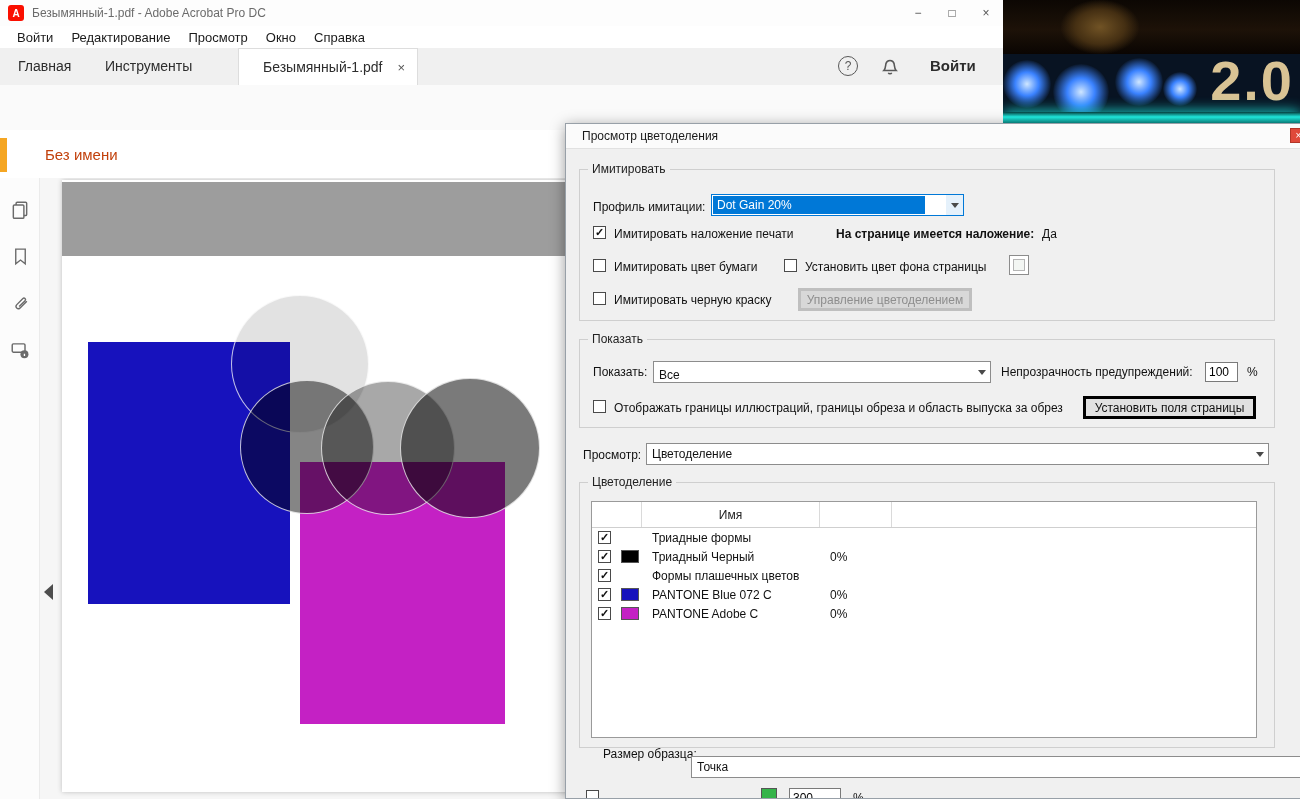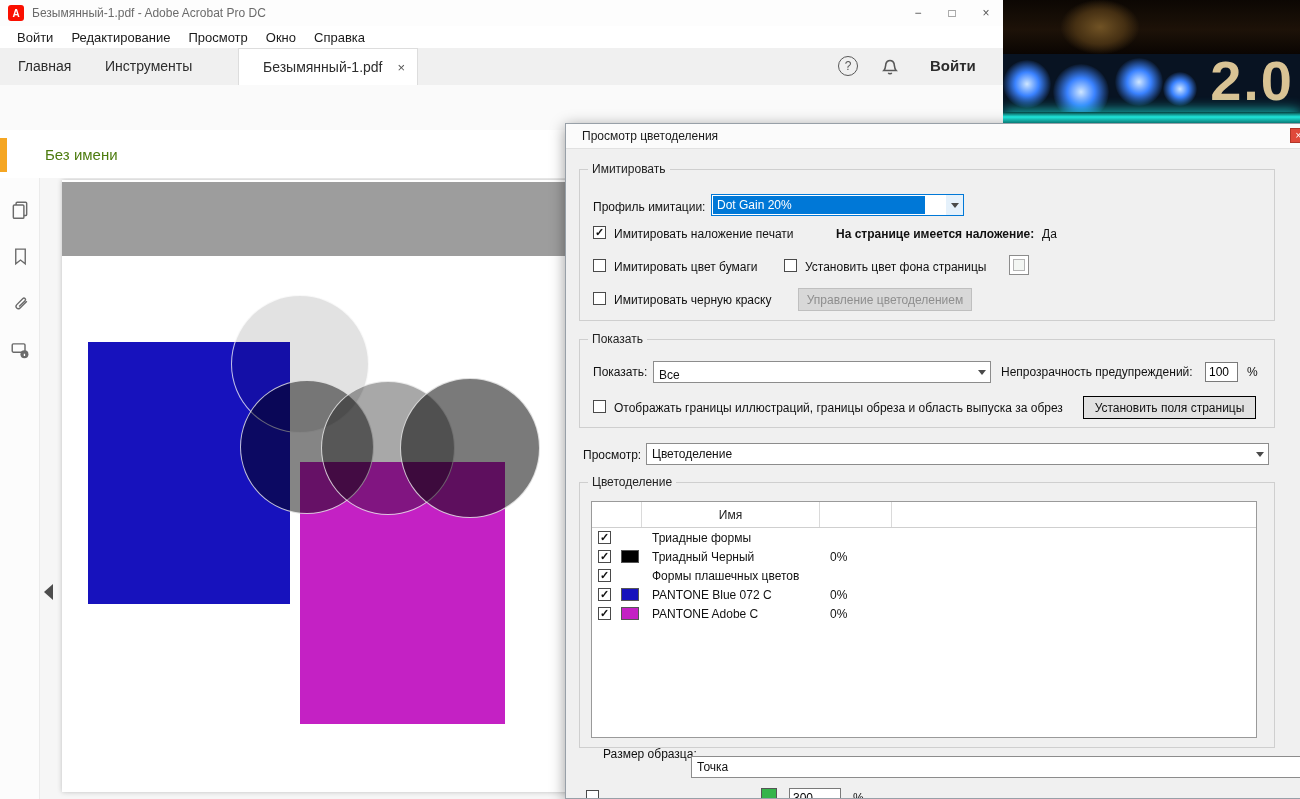--- a/index.html
+++ b/index.html
@@ -40,21 +40,21 @@
   .dlg-close{position:absolute;right:5px;top:4px;width:17px;height:15px;background:#e0493a;border:1px solid #b23527;color:#fff;font-size:10px;line-height:13px;text-align:center;box-sizing:border-box;}
   .group{position:absolute;border:1px solid #cfcfcf;}
   .legend{position:absolute;top:-8px;left:8px;background:#f0f0f0;padding:0 4px;font-size:12px;color:#222;}
   .cb{width:13px;height:13px;background:#fff;border:1px solid #4a4a4a;box-sizing:border-box;text-align:center;line-height:11px;color:#111;flex:none;}
   .cb.checked::after{content:"✓";font-size:11px;font-weight:bold;}
   .combo{position:absolute;background:#fff;border:1px solid #8c8c8c;box-sizing:border-box;display:flex;align-items:center;padding-left:5px;height:22px;color:#111;}
   .combo .car{margin-left:auto;width:17px;height:100%;display:flex;align-items:center;justify-content:center;}
   .combo.focused{border-color:#0078d7;padding-left:0;}
   .combo.focused .sel{flex:1;height:18px;margin:1px 0 1px 1px;background:#0078d7;color:#fff;display:flex;align-items:center;padding-left:4px;}
   .combo.focused .car{background:#e5f1fb;}
-  .winbtn{position:absolute;background:#e1e1e1;border:1px solid #000000;box-sizing:border-box;display:flex;align-items:center;justify-content:center;color:#111;}
+  .winbtn{position:absolute;background:#e1e1e1;border:3px solid #000000;box-sizing:border-box;display:flex;align-items:center;justify-content:center;color:#111;}
   .winbtn.disabled{background:#d8d8d8;color:#8e8e8e;border-color:#bfbfbf;}
   .dlbl{position:absolute;color:#111;white-space:nowrap;}
   .dinput{position:absolute;background:#fff;border:1px solid #7a7a7a;box-sizing:border-box;font:12px "Liberation Sans",sans-serif;padding:0 3px;}
   .sep-table{position:absolute;left:25px;top:377px;width:666px;height:237px;background:#fff;border:1px solid #9a9a9a;box-sizing:border-box;}
   .sep-head{height:25px;border-bottom:1px solid #cfcfcf;display:flex;color:#222;}
   .sep-head .hc{border-right:1px solid #dadada;height:100%;display:flex;align-items:center;justify-content:center;box-sizing:border-box;}
   .sep-row{position:relative;height:19px;}
   .sep-row .cb{position:absolute;left:6px;top:3px;}
   .sw{position:absolute;left:29px;top:3px;width:18px;height:13px;border:1px solid #555;box-sizing:border-box;}
   .sep-name{position:absolute;left:60px;top:3px;color:#111;}
@@ -237,21 +237,21 @@
           <svg width="16" height="16" viewBox="0 0 18 18" fill="none" stroke="#fff" stroke-width="1.6">
             <path d="M9 11V2.6M5.8 5.4L9 2.2l3.2 3.2"></path>
               <path d="M4 8.5v6.5h10V8.5"></path>
           </svg>
         </span>
         <span>Общий доступ</span>
       </span>
     </div>
 
     <div class="doc-header">
-      <span class="abs" style="left:45px;top:16px;font-size:15px;color:#4d7c0f;">Без имени</span>
+      <span class="abs" style="left:45px;top:16px;font-size:15px;color:#c2410c;">Без имени</span>
     </div>
     <span class="accent-bar" style="background: rgb(245, 166, 35);"></span>
 
     <div class="sidebar">
       <span class="sbtn" style="top:20px;">
         <span>
           <svg width="20" height="20" viewBox="0 0 18 18" fill="none" stroke="#6a6a6a" stroke-width="1.3">
             <rect x="5.5" y="2" width="9.5" height="12" rx="1"></rect>
               <rect x="3" y="4.5" width="9.5" height="12" rx="1" fill="#fcfcfc"></rect>
           </svg>

